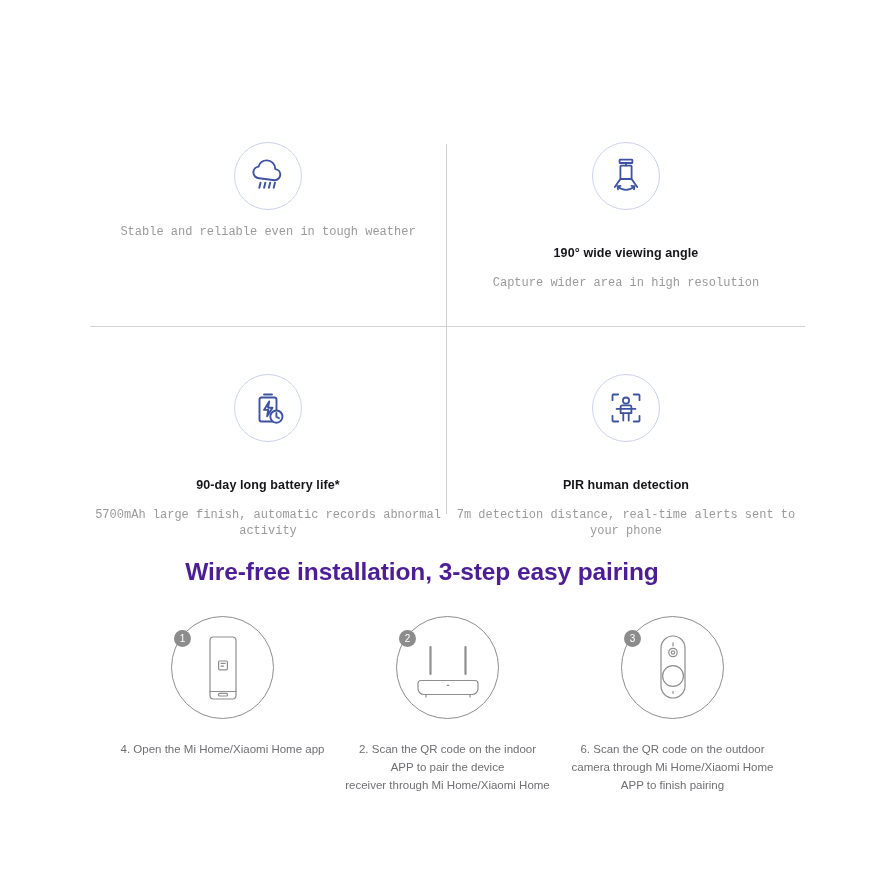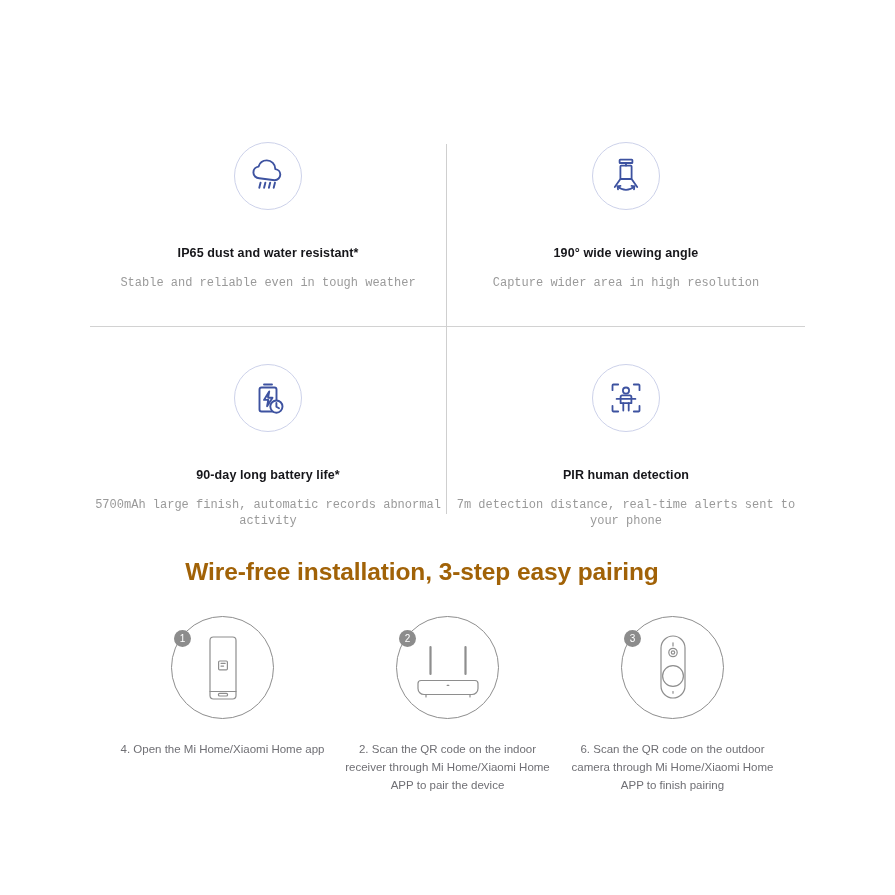--- a/index.html
+++ b/index.html
@@ -39,21 +39,21 @@
     width: 1px;
     height: 370px;
     background: #cfcfcf;
   }
   .feature-cell {
     position: absolute;
     width: 356px;
     text-align: center;
   }
   .cell-r0 { top: 0px; }
-  .cell-r1 { top: 222px; }
+  .cell-r1 { top: 232px; }
   .cell-c0 { left: 0px; }
   .cell-c1 { left: 358px; }
 
   .icon-circle {
     width: 68px;
     height: 68px;
     margin: 0 auto;
     border: 1px solid #cdd2ea;
     border-radius: 50%;
     display: flex;
@@ -81,21 +81,21 @@
 
   
   #pairing-heading {
     position: absolute;
     left: 0;
     top: 558px;
     width: 844px;
     text-align: center;
     font-size: 24.5px;
     font-weight: bold;
-    color: #a16207;
+    color: #4c1d95;
     letter-spacing: -0.1px;
   }
 
   #steps-row {
     position: absolute;
     left: 110px;
     top: 616px;
     width: 675px;
     display: flex;
     justify-content: space-between;
@@ -161,21 +161,20 @@
   <div class="grid-hline"></div>
   <div class="grid-vline"></div>
 
   <div class="feature-cell cell-r0 cell-c0">
     <div class="icon-circle">
       <svg width="44" height="44" viewBox="0 0 44 44" fill="none" stroke="#3d52a0" stroke-width="1.9" stroke-linecap="round" stroke-linejoin="round">
         <path d="M13.2 24.2c-3.2 0-5.8-2.6-5.8-5.8 0-3 2.3-5.5 5.2-5.8 1-3.6 4.3-6.2 8.2-6.2 4.7 0 8.5 3.8 8.5 8.5v.2c2.8.3 5 2.6 5 5.5 0 3-2.5 5.6-5.6 5.6z"></path>
         <path d="M14.6 28.6l-1.3 5.2M19.4 28.6l-1.3 5.2M24.2 28.6l-1.3 5.2M29 28.6l-1.3 5.2"></path>
       </svg>
     </div>
-    <div class="feature-title">IP65 dust and water resistant*</div>
     <div class="feature-desc">Stable and reliable even in tough weather</div>
   </div>
 
   <div class="feature-cell cell-r0 cell-c1">
     <div class="icon-circle">
       <svg width="44" height="44" viewBox="0 0 44 44" fill="none" stroke="#3d52a0" stroke-width="1.8" stroke-linecap="round" stroke-linejoin="round">
         <rect x="15.6" y="5.6" width="12.8" height="3.4" rx="0.6"></rect>
         <path d="M22 9v2.6"></path>
         <rect x="16.4" y="11.6" width="11.2" height="13.4" rx="0.8"></rect>
         <path d="M16.4 25l-5.6 8M27.6 25l5.6 8"></path>
@@ -250,22 +249,22 @@
         <svg width="80" height="70" viewBox="0 0 80 70" fill="none" stroke="#8e8e8e" stroke-width="1.2" stroke-linecap="round" stroke-linejoin="round">
           <path d="M22.5 14v27M57.5 14v27" stroke-width="2.2"></path>
           <path d="M13 47.5h54a3 3 0 013 3v5a6 6 0 01-6 6H16a6 6 0 01-6-6v-5a3 3 0 013-3z"></path>
           <path d="M39.2 52.4h1.6"></path>
           <path d="M18 61.5v2.4M62 61.5v2.4"></path>
         </svg>
       </div>
     </div>
     <div class="step-caption">
       <span>2. Scan the QR code on the indoor</span>
+      <span>APP to pair the device</span>
       <span>receiver through Mi Home/Xiaomi Home</span>
-      <span>APP to pair the device</span>
     </div>
   </div>
 
   <div class="step">
     <div class="step-art">
       <div class="step-ring"></div>
       <div class="step-badge">3</div>
       <div class="step-glyph">
         <svg width="60" height="86" viewBox="0 0 60 86" fill="none" stroke="#8e8e8e" stroke-width="1.2" stroke-linecap="round" stroke-linejoin="round">
           <rect x="18" y="11" width="24" height="62" rx="12"></rect>

